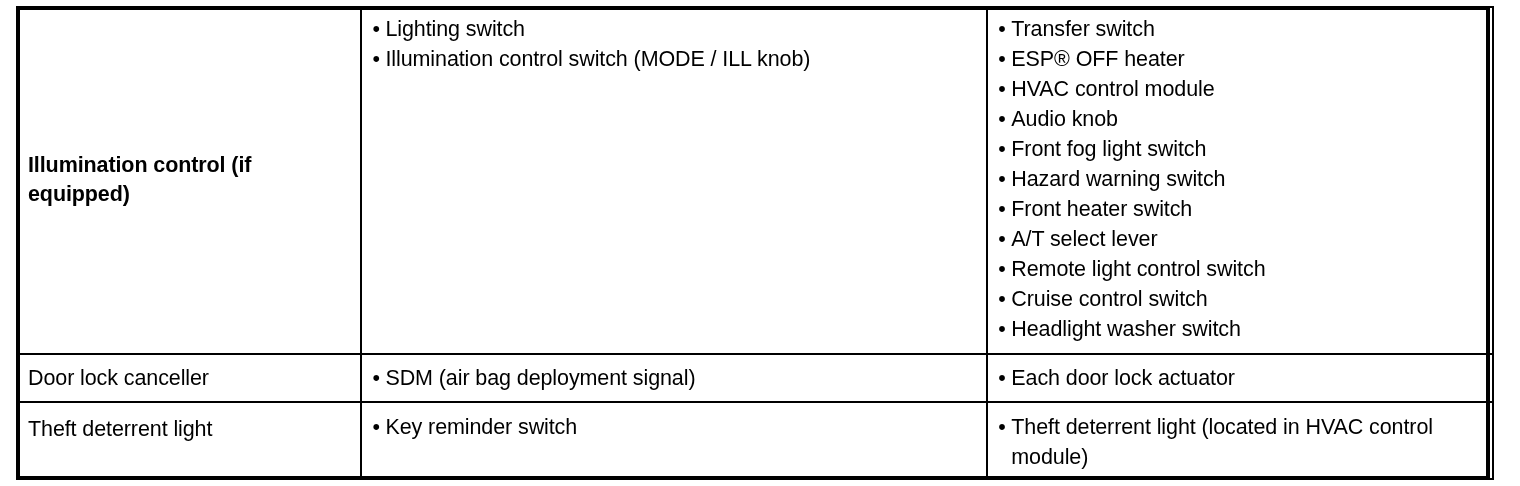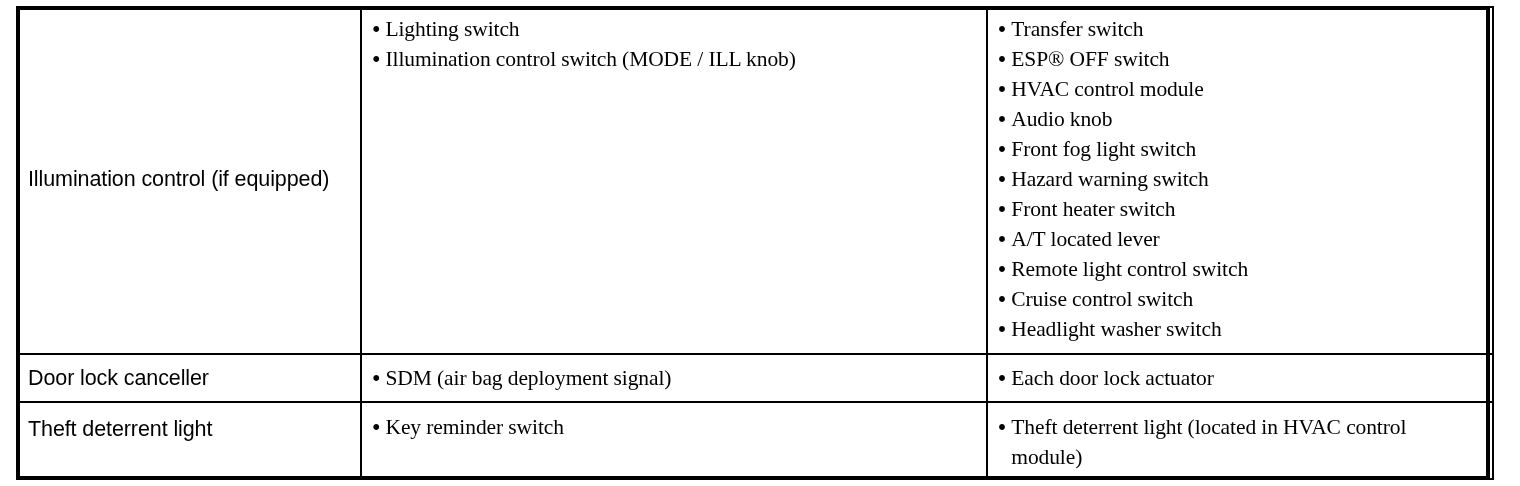--- a/index.html
+++ b/index.html
@@ -91,21 +91,20 @@
   }
   ul.bullets li .bullet-dot {
     position: absolute;
     left: 0;
     top: 0;
     font-size: 21.5px;
     line-height: 30px;
   }
   ul.bullets li .bullet-label {
     display: inline;
-    font-family: Liberation Serif, serif;
   }
   .pad-cell-center {
     display: flex;
     align-items: center;
     height: 100%;
   }
 </style>
 </head>
 <body>
 
@@ -114,21 +113,21 @@
   <table class="spec-table">
     <colgroup>
       <col class="c1">
       <col class="c2">
       <col class="c3">
     </colgroup>
     <tbody>
 
       <tr style="height:347px;">
         <td class="v-center">
-          <div class="pad-cell-center" style="height:343px;">
+          <div class="pad-cell-center" style="height:343px;font-weight:bold;">
             <div class="cell-inner">
               <div class="label-text">Illumination control (if equipped)</div>
             </div>
           </div>
         </td>
         <td>
           <div class="cell-inner pad-top">
             <ul class="bullets">
               <li>
                 <span class="bullet-dot">•</span>
@@ -143,21 +142,21 @@
         </td>
         <td>
           <div class="cell-inner pad-top">
             <ul class="bullets">
               <li>
                 <span class="bullet-dot">•</span>
                 <span class="bullet-label">Transfer switch</span>
               </li>
               <li>
                 <span class="bullet-dot">•</span>
-                <span class="bullet-label">ESP® OFF switch</span>
+                <span class="bullet-label">ESP® OFF heater</span>
               </li>
               <li>
                 <span class="bullet-dot">•</span>
                 <span class="bullet-label">HVAC control module</span>
               </li>
               <li>
                 <span class="bullet-dot">•</span>
                 <span class="bullet-label">Audio knob</span>
               </li>
               <li>
@@ -167,21 +166,21 @@
               <li>
                 <span class="bullet-dot">•</span>
                 <span class="bullet-label">Hazard warning switch</span>
               </li>
               <li>
                 <span class="bullet-dot">•</span>
                 <span class="bullet-label">Front heater switch</span>
               </li>
               <li>
                 <span class="bullet-dot">•</span>
-                <span class="bullet-label">A/T located lever</span>
+                <span class="bullet-label">A/T select lever</span>
               </li>
               <li>
                 <span class="bullet-dot">•</span>
                 <span class="bullet-label">Remote light control switch</span>
               </li>
               <li>
                 <span class="bullet-dot">•</span>
                 <span class="bullet-label">Cruise control switch</span>
               </li>
               <li>

